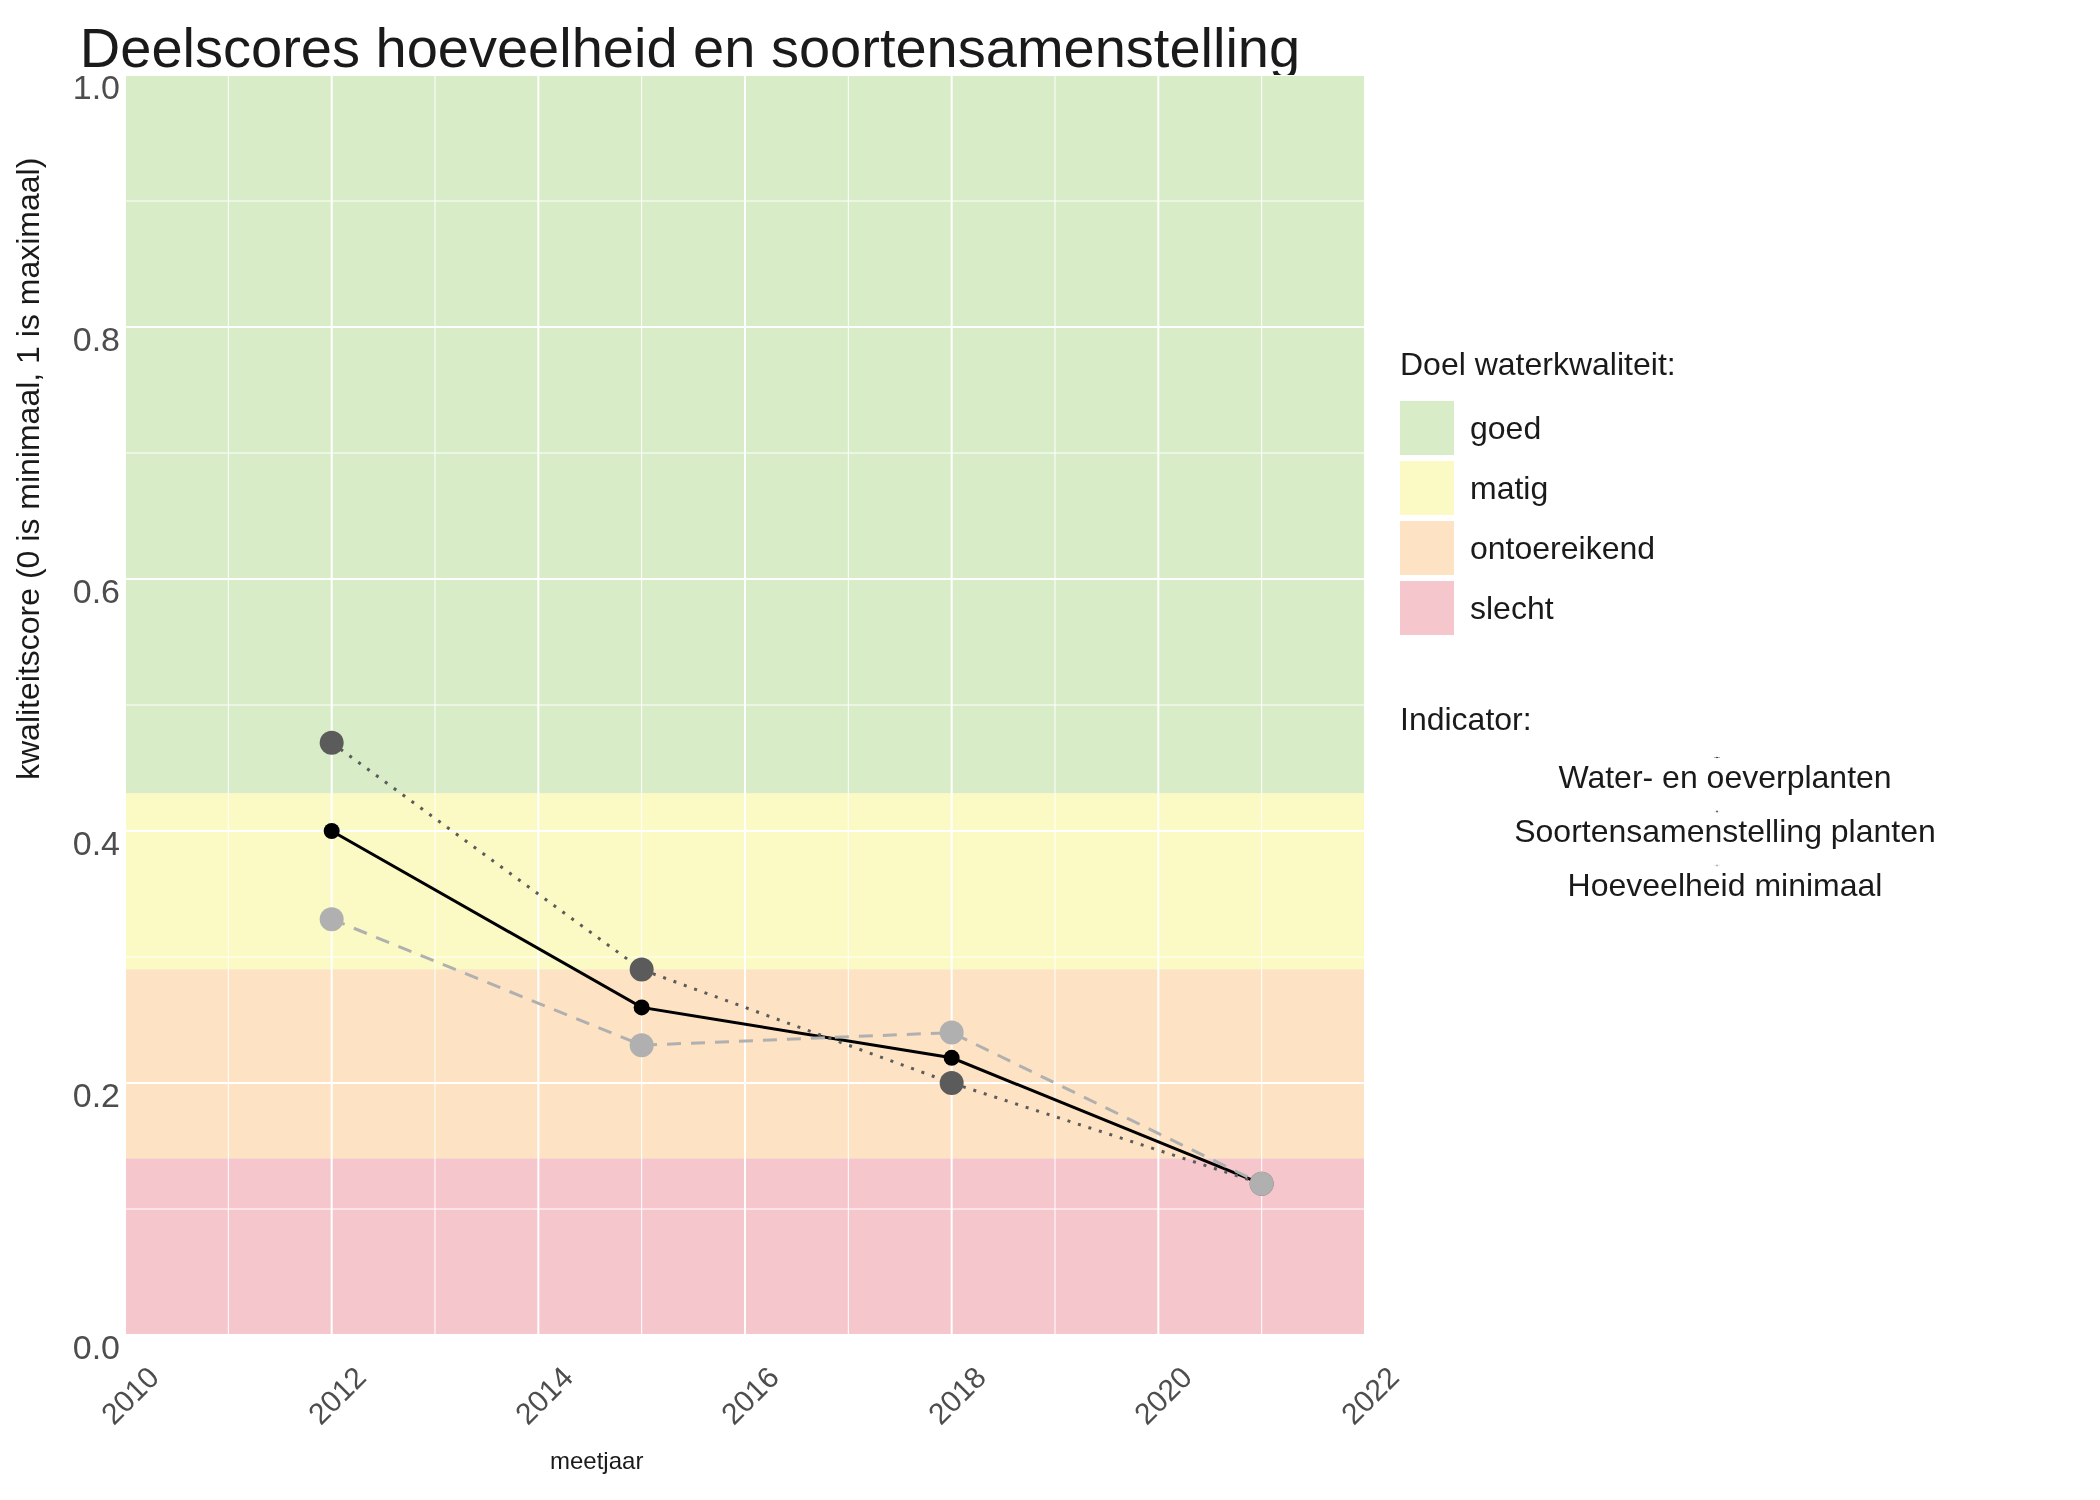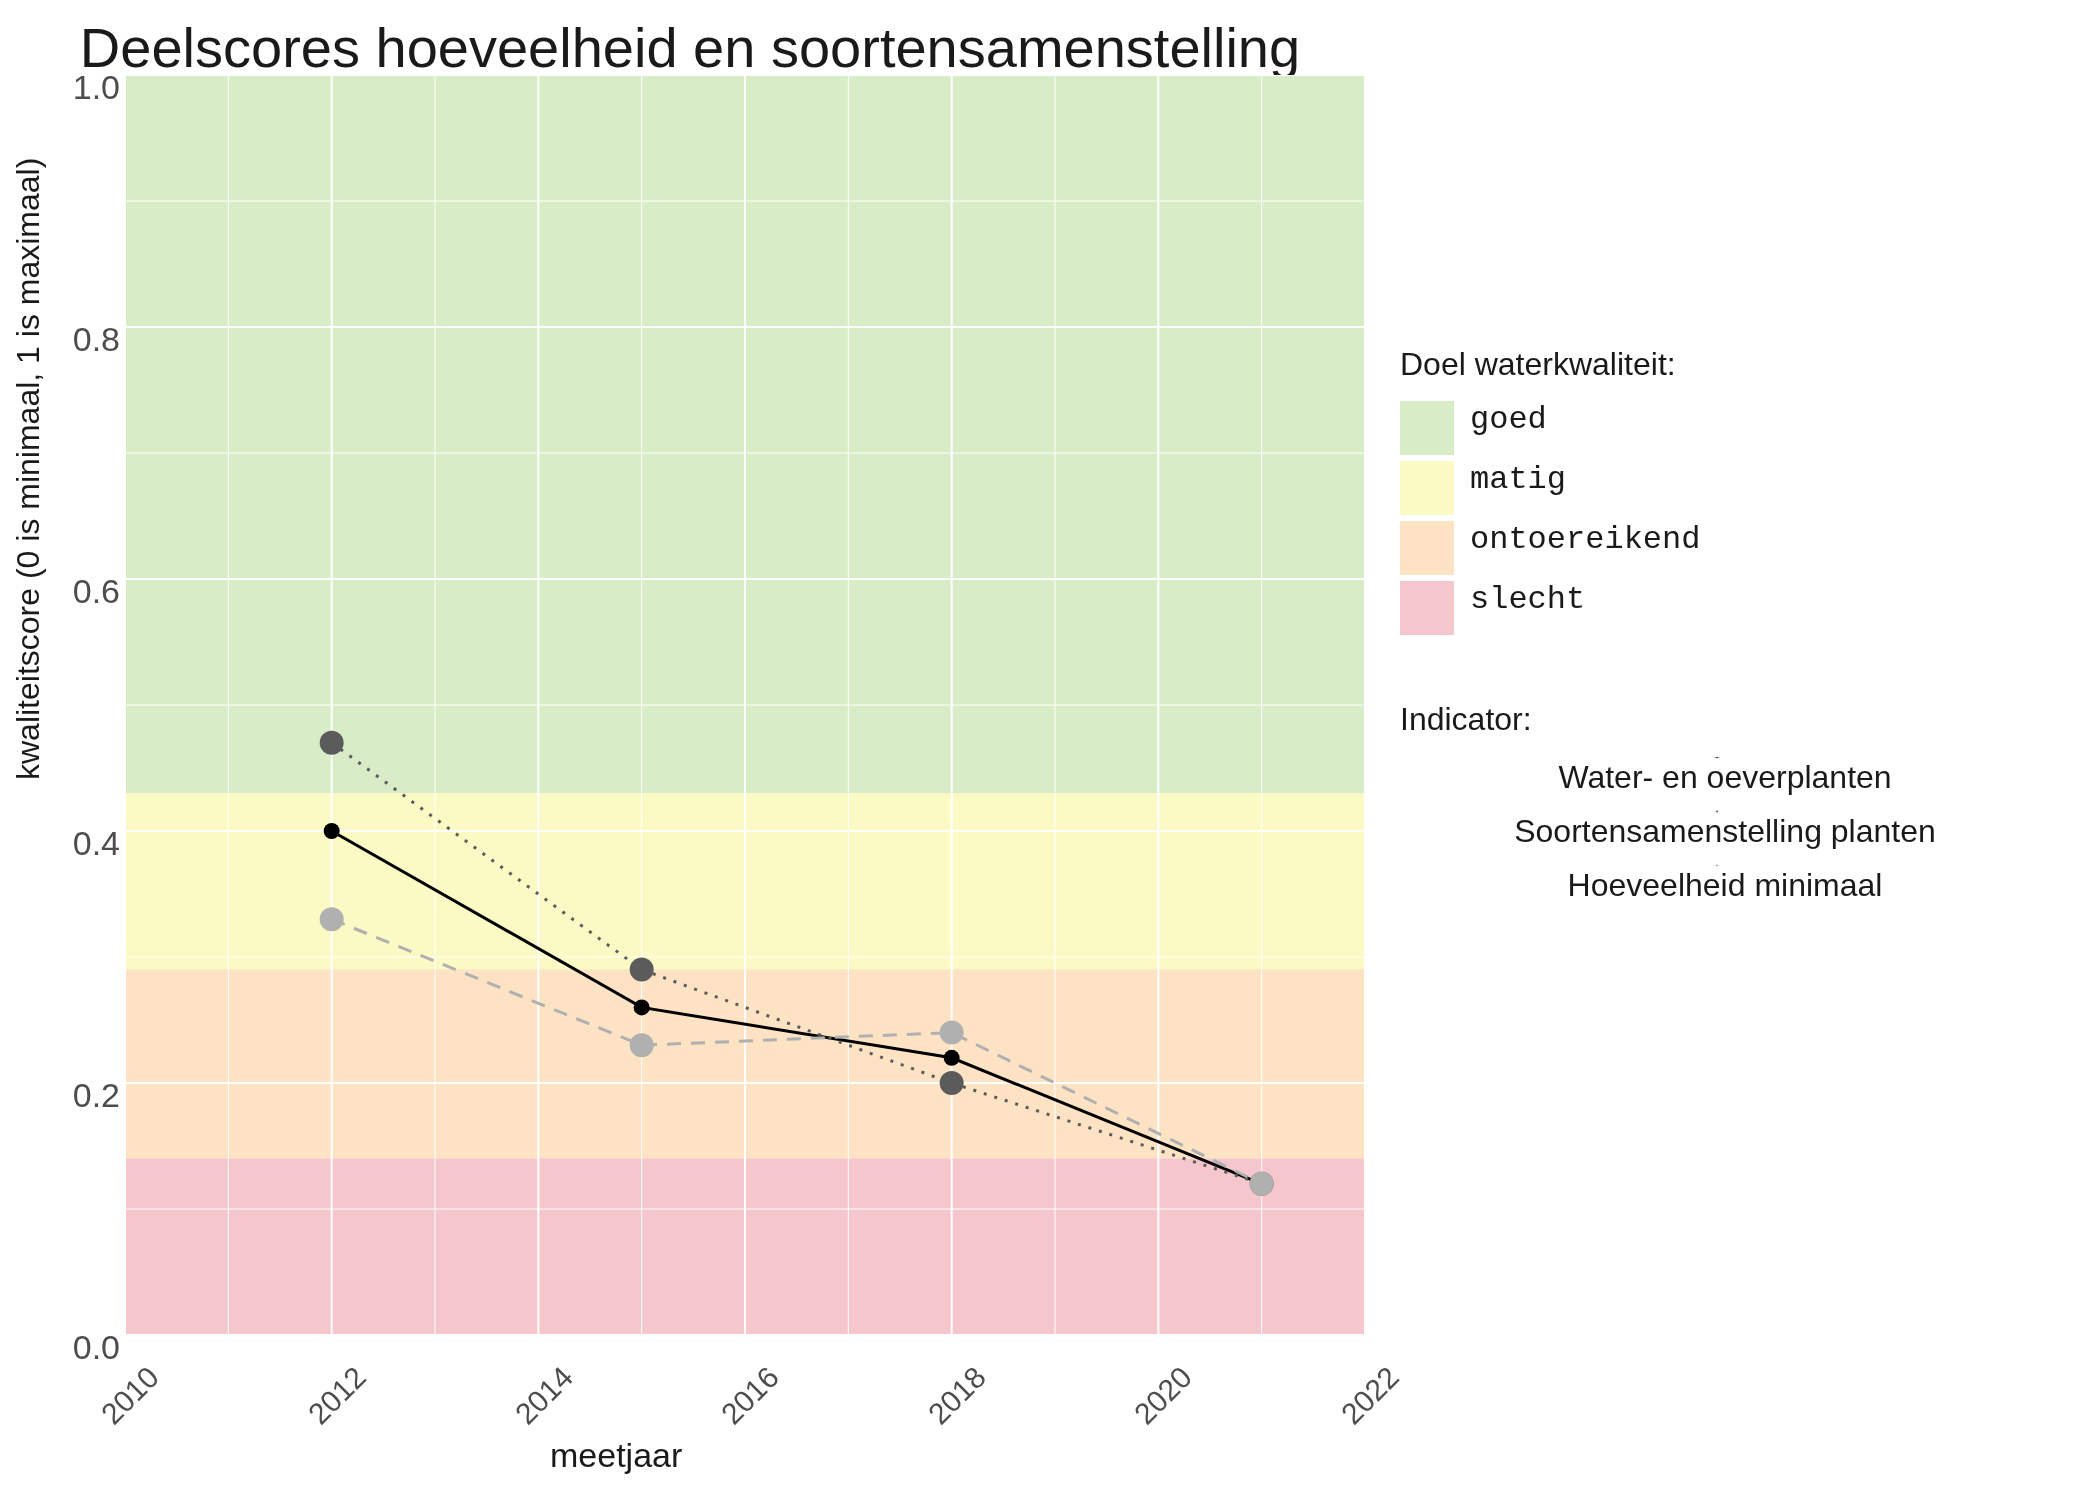--- a/index.html
+++ b/index.html
@@ -1,27 +1,27 @@
 <!DOCTYPE html>
 <html><head>
 <meta charset="utf-8">
 <style>
   * { box-sizing: border-box; }
   html, body { margin: 0; padding: 0; width: 2100px; height: 1500px; background: #ffffff; font-family: Arial, Helvetica, sans-serif; }
   .container { width: 2100px; height: 1500px; position: relative; }
   .title { position: absolute; top: 15px; left: 0; width: 1380px; text-align: center; font-size: 56px; color: #1a1a1a; font-weight: normal; }
   .ylabel { position: absolute; left: 10px; top: 780px; transform: rotate(-90deg); transform-origin: left top; font-size: 32px; color: #1a1a1a; }
-  .xlabel { position: absolute; left: 550px; bottom: 25px; font-size: 34px; color: #1a1a1a; }
+  .xlabel { position: absolute; left: 550px; bottom: 25px; font-size: 24px; color: #1a1a1a; }
   .plot { position: absolute; left: 125px; top: 75px; width: 1240px; height: 1260px; }
   .plot svg { width: 100%; height: 100%; }
   .tick-y { position: absolute; left: 70px; font-size: 34px; color: #4d4d4d; text-align: right; width: 50px; }
   .tick-x { position: absolute; font-size: 30px; color: #4d4d4d; transform: rotate(-45deg); transform-origin: right top; text-align: right; }
   .legend { position: absolute; left: 1400px; top: 346px; width: 650px; font-size: 32px; color: #1a1a1a; }
   .legend-title { font-size: 32px; margin-bottom: 18px; }
-  .legend-item { display: flex; margin-bottom: 6px; height: 54px; font-family: Liberation Mono, monospace; }
+  .legend-item { display: flex; align-items: center; margin-bottom: 6px; height: 54px; }
   .legend-swatch { width: 54px; height: 54px; margin-right: 16px; }
   .legend-line-item { display: flex; align-items: center; margin-bottom: 14px; height: 40px; flex-direction: column; }
   .legend-line-swatch { width: 60px; height: 30px; margin-right: 16px; }
   .legend-gap { height: 60px; }
 </style>
 </head>
 <body>
 
 <div class="container">
 

